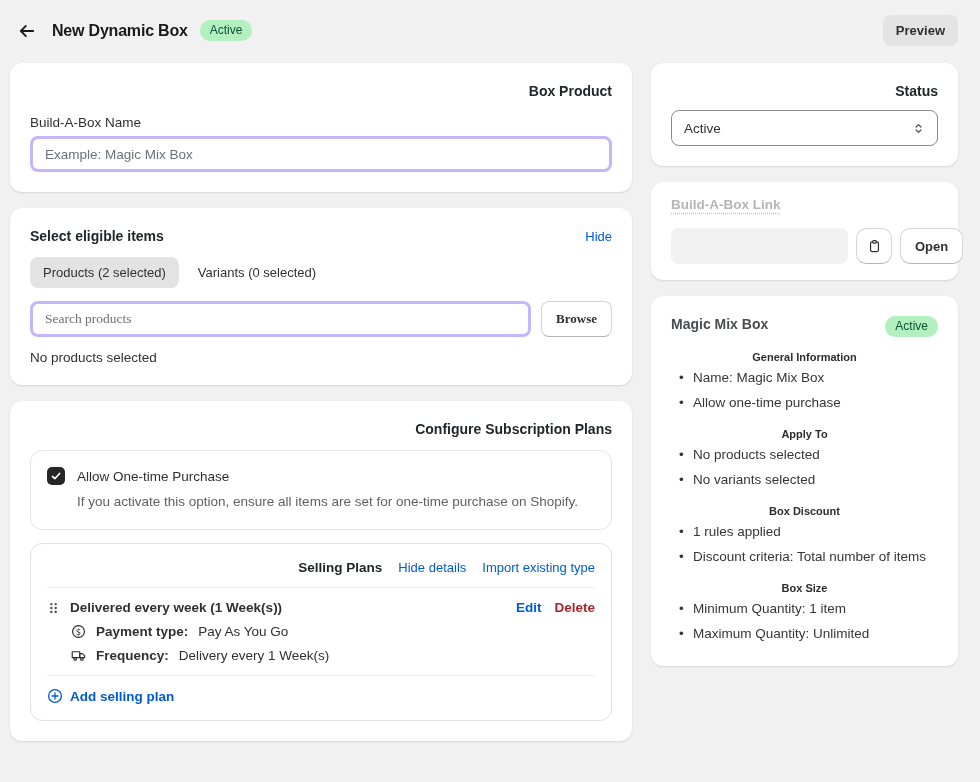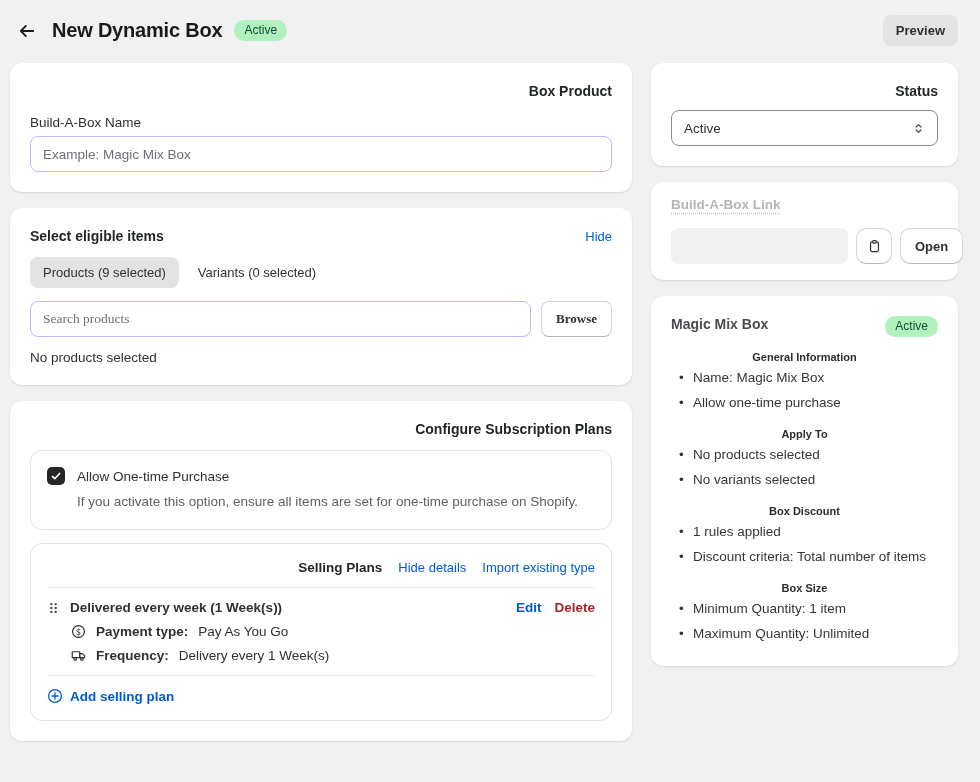--- a/index.html
+++ b/index.html
@@ -9,33 +9,33 @@
     font-family: "Liberation Sans", "DejaVu Sans", sans-serif;
     color: #303030;
     font-size: 13.5px;
     overflow: hidden;
   }
   svg { display: block; }
 
   
   .topbar { display: flex; align-items: center; gap: 12px; padding: 15px 22px 17px 14px; }
   .back-btn { background: none; border: none; cursor: pointer; color: #1a1a1a; padding: 4px; display: flex; }
-  .page-title { font-size: 20px; font-weight: 700; color: #1a1a1a; letter-spacing: -0.2px; }
+  .page-title { font-size: 16px; font-weight: 700; color: #1a1a1a; letter-spacing: -0.2px; }
   .badge { background: #b3f0c0; color: #0c5132; font-size: 12px; font-weight: 500; padding: 3px 10px 4px; border-radius: 10px; line-height: 14px; }
   .preview-btn { margin-left: auto; background: #e3e3e3; border: none; border-radius: 8px; padding: 8px 13px; font-size: 13px; font-weight: 600; color: #303030; cursor: pointer; font-family: inherit; }
 
   
   .main { display: flex; align-items: flex-start; gap: 19px; padding: 0 22px 0 10px; }
   .col-left { width: 622px; display: flex; flex-direction: column; gap: 16px; }
   .col-right { width: 307px; display: flex; flex-direction: column; gap: 16px; }
   .card { background: #fff; border-radius: 12px; padding: 20px; box-shadow: 0 1px 2px rgba(31,33,36,.12), 0 0 1px rgba(0,0,0,.05); }
   .card-title { font-size: 14px; font-weight: 700; color: #232628; text-align: right; }
 
   
-  .text-input { width: 100%; height: 36px; border: 1px solid #c4b5fd; border-radius: 8px; padding: 0 12px; font-size: 13.5px; color: #303030; background: #fff; font-family: inherit; outline: none; }
+  .text-input { width: 100%; height: 36px; border: 3px solid #c4b5fd; border-radius: 8px; padding: 0 12px; font-size: 13.5px; color: #303030; background: #fff; font-family: inherit; outline: none; }
   .text-input::placeholder { color: #6d7175; }
   .field-label { display: block; font-size: 13.5px; color: #303030; margin: 16px 0 6px; }
   .btn-secondary { background: #fff; border: 1px solid #d4d4d4; border-bottom-color: #b5b5b5; border-radius: 8px; height: 36px; padding: 0 14px; font-size: 13px; font-weight: 600; color: #303030; cursor: pointer; font-family: inherit; }
   .link { color: #005bd3; font-size: 13px; text-decoration: none; cursor: pointer; }
 
   
   .card-head-row { display: flex; align-items: center; justify-content: space-between; }
   .tabs-row { display: flex; align-items: center; gap: 6px; margin-top: 13px; }
   .tab { font-size: 13px; padding: 8px 13px; border-radius: 8px; color: #303030; background: transparent; border: none; cursor: pointer; font-family: inherit; }
   .tab.active { background: #e3e3e3; font-weight: 500; }
@@ -104,21 +104,21 @@
       <label class="field-label">Build-A-Box Name</label>
       <input class="text-input" type="text" placeholder="Example: Magic Mix Box" style="">
     </section>
 
     <section class="card">
       <div class="card-head-row">
         <h2 class="card-title">Select eligible items</h2>
         <a class="link">Hide</a>
       </div>
       <div class="tabs-row">
-        <button class="tab active">Products (9 selected)</button>
+        <button class="tab active">Products (2 selected)</button>
         <button class="tab">Variants (0 selected)</button>
       </div>
       <div class="search-row">
         <input class="text-input" type="text" placeholder="Search products" style="">
         <button class="btn-secondary">Browse</button>
       </div>
       <p class="empty-text">No products selected</p>
     </section>
 
     <section class="card">

